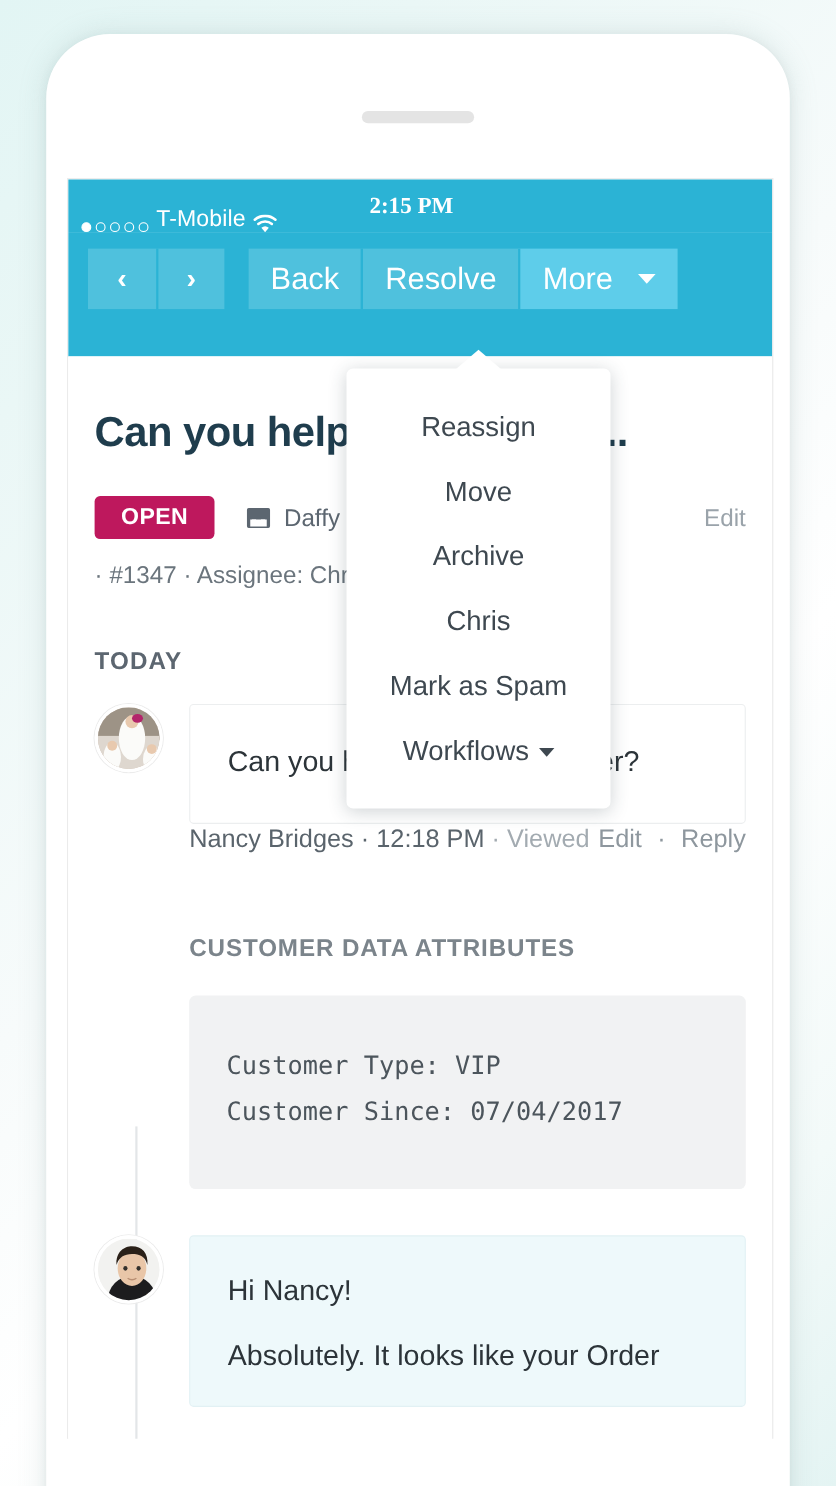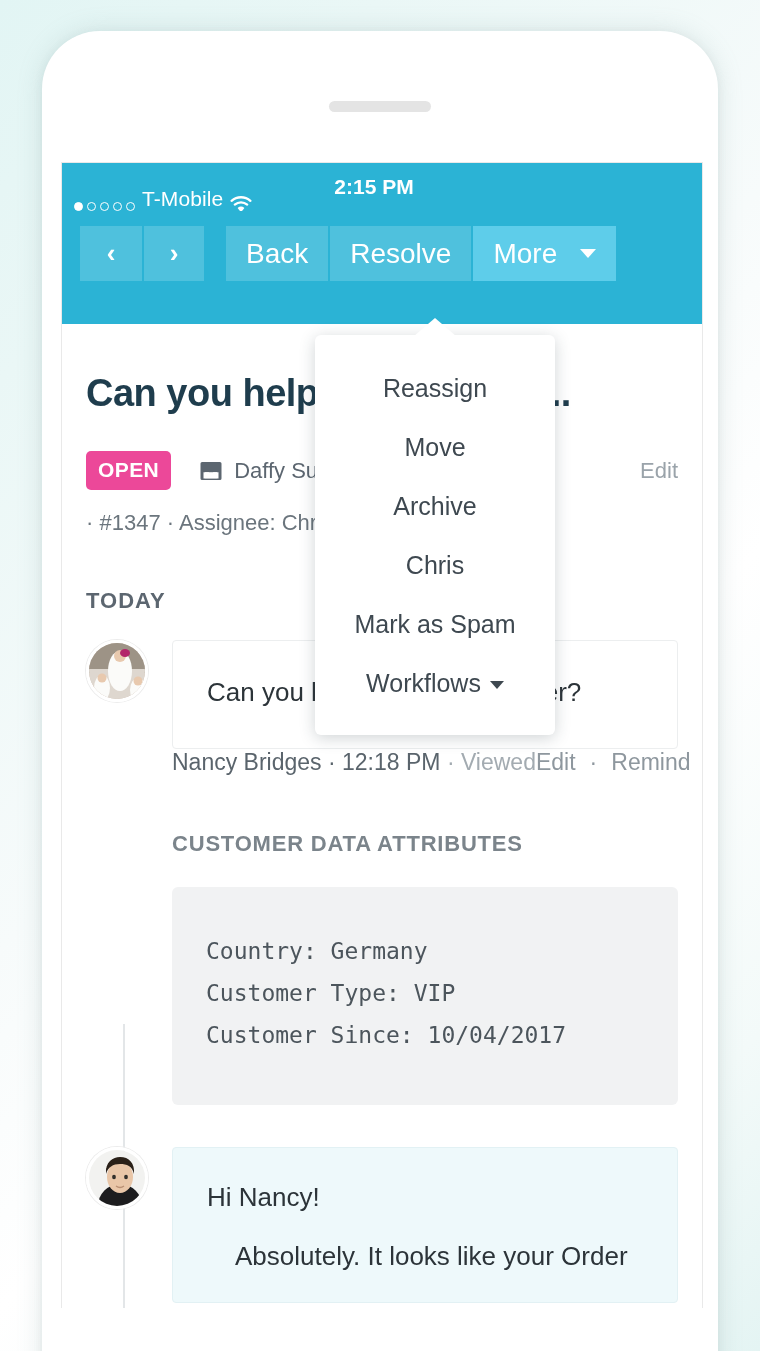--- a/index.html
+++ b/index.html
@@ -73,20 +73,21 @@
   .dot { width: 9px; height: 9px; border-radius: 50%; border: 1.6px solid #ffffff; }
   .dot.filled { background: #ffffff; }
   .wifi { display: inline-block; width: 22px; height: 17px; position: relative; }
   #clock {
     position: absolute;
     left: 0; right: 4px; top: 0;
     height: 48px;
     display: flex; align-items: center; justify-content: center;
     font-size: 21px; font-weight: bold;
     padding-right: 12px;
+    font-family: Liberation Serif, serif;
   }
 
   
   #toolbar {
     position: relative;
     height: 113px;
     background: #2bb3d5;
     padding: 0 18px;
     display: flex;
     align-items: flex-start;
@@ -178,27 +179,27 @@
 
   #meta-row {
     display: flex;
     align-items: center;
     margin-top: 36px;
     font-size: 22px;
     color: #5c6670;
     white-space: nowrap;
   }
   #status-badge {
-    background: #ec4899;
+    background: #be185d;
     color: #ffffff;
     font-size: 21px;
     font-weight: bold;
     letter-spacing: .4px;
     border-radius: 5px;
-    padding: 7px 12px 8px;
+    padding: 7px 24px 8px;
     margin-right: 28px;
   }
   .inbox-icon {
     display: inline-block;
     width: 24px; height: 20px;
     position: relative;
     margin-right: 11px;
     vertical-align: -3px;
   }
   #meta-right {
@@ -253,37 +254,37 @@
     background: #ffffff;
     padding: 36px 34px 40px;
     font-size: 26px;
     color: #2c3439;
   }
   .bubble.incoming-reply {
     background: #eef9fb;
     border-color: #e2f1f4;
     padding: 34px 34px 30px;
   }
-  .bubble.incoming-reply p + p { margin-top: 28px; margin-left: 28px; }
+  .bubble.incoming-reply p + p { margin-top: 28px; }
 
   .msg-footer {
     margin-left: 86px;
     display: flex;
     align-items: center;
     font-size: 23px;
     color: #5a646c;
     white-space: nowrap;
   }
   .msg-footer .muted { color: #a3abb1; }
   .msg-actions { margin-left: auto; display: flex; align-items: center; gap: 14px; color: #8e979e; }
   .msg-actions span { cursor: pointer; }
 
   #cda-title {
     margin-left: 86px;
-    margin-top: 55px;
+    margin-top: 73px;
     font-size: 22px;
     font-weight: bold;
     letter-spacing: .8px;
     color: #7b848b;
   }
   #cda-box {
     margin-left: 86px;
     margin-top: 30px;
     background: #f1f2f3;
     border-radius: 6px;
@@ -388,29 +389,28 @@
           <span>·</span>
           <span>&nbsp;</span>
         <span>12:18 PM</span>
         <span>&nbsp;</span>
           <span class="muted">·</span>
           <span>&nbsp;</span>
         <span class="muted">Viewed</span>
         <span class="msg-actions">
           <span>Edit</span>
           <span>·</span>
-          <span>Remind</span>
+          <span>Reply</span>
         </span>
       </div>
 
       <div id="cda-title">CUSTOMER DATA ATTRIBUTES</div>
       <div id="cda-box">
-        <div>Country: Germany</div>
         <div>Customer Type: VIP</div>
-        <div>Customer Since: 10/04/2017</div>
+        <div>Customer Since: 07/04/2017</div>
       </div>
 
       <div class="msg-row" style="margin-top:42px;">
         <div class="avatar">
           <svg width="62" height="62" viewBox="0 0 62 62">
             <rect width="62" height="62" fill="#f2f2f0"></rect>
             <ellipse cx="31" cy="56" rx="22" ry="22" fill="#1c1c1e"></ellipse>
             <ellipse cx="31" cy="27" rx="13" ry="16" fill="#e9c6a8"></ellipse>
             <path d="M17 22 C17 8, 45 7, 45 22 C45 16, 40 12, 31 12 C23 12, 18 16, 17 22 Z" fill="#2a2018"></path>
             <path d="M17 24 C16 12, 24 7, 31 7 C40 7, 46 13, 45 24 C43 16, 38 14, 31 14 C24 14, 19 17, 17 24 Z" fill="#2a2018"></path>

